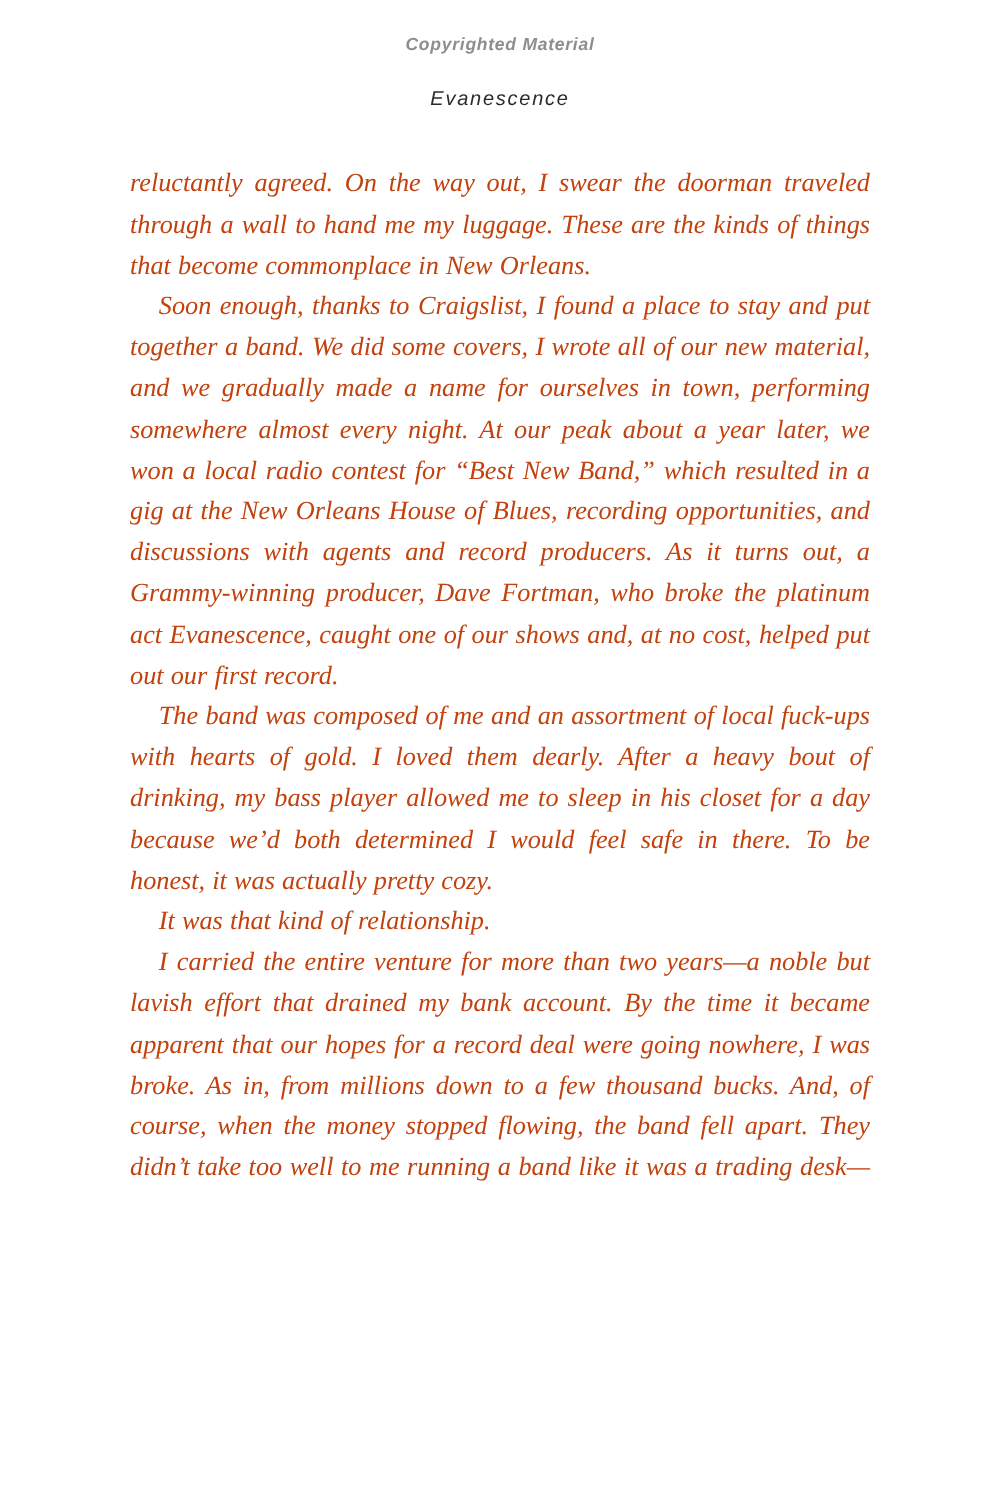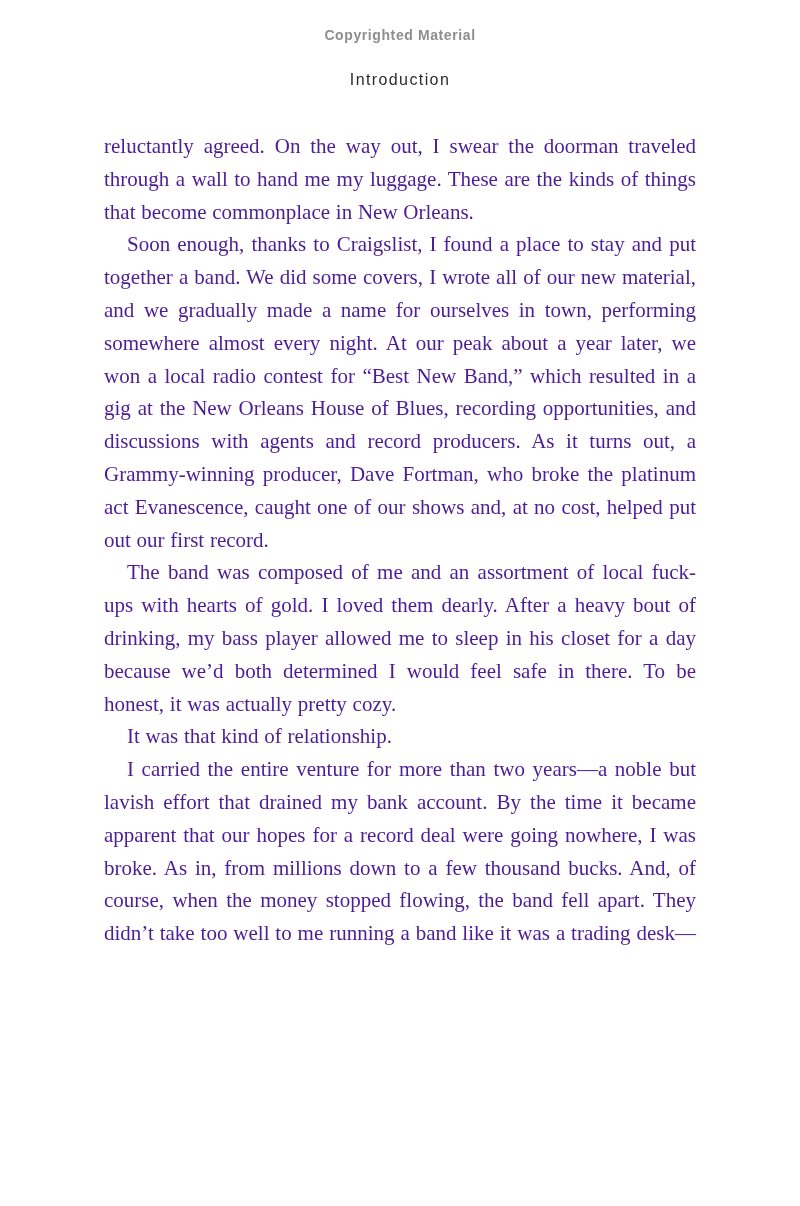--- a/index.html
+++ b/index.html
@@ -7,20 +7,21 @@
     padding: 0;
     background: #ffffff;
   }
   .page {
     position: relative;
     width: 800px;
     height: 946px;
     background: #ffffff;
     overflow: hidden;
     font-family: "Liberation Serif", serif;
+    font-style: italic;
   }
   .copyright-top,
   .copyright-bottom {
     position: absolute;
     left: 0;
     width: 100%;
     text-align: center;
     font-family: "Liberation Sans", sans-serif;
     font-size: 14px;
     font-weight: 600;
@@ -41,21 +42,21 @@
     font-weight: 400;
     letter-spacing: 1.4px;
     color: #2b2b2b;
   }
 
   .text-block {
     position: absolute;
     top: 130px;
     left: 104px;
     width: 592px;
-    color: #4c1d95;
+    color: #c2410c;
     font-size: 21px;
     line-height: 32.8px;
     text-align: justify;
   }
   .text-block p {
     margin: 0;
     padding: 0;
     word-spacing: 0.5px;
   }
   .text-block p.indent {
@@ -74,21 +75,21 @@
     letter-spacing: 0.5px;
   }
 </style>
 </head>
 <body>
 
 <div class="page">
 
   <div class="copyright-top">Copyrighted Material</div>
 
-  <div class="running-head">Introduction</div>
+  <div class="running-head">Evanescence</div>
 
   <div class="text-block">
     <p>reluctantly agreed. On the way out, I swear the doorman traveled through a wall to hand me my luggage. These are the kinds of things that become commonplace in New Orleans.</p>
     <p class="indent">Soon enough, thanks to Craigslist, I found a place to stay and put together a band. We did some covers, I wrote all of our new material, and we gradually made a name for ourselves in town, performing somewhere almost every night. At our peak about a year later, we won a local radio contest for “Best New Band,” which resulted in a gig at the New Orleans House of Blues, recording opportunities, and discussions with agents and record producers. As it turns out, a Grammy-winning producer, Dave Fortman, who broke the platinum act Evanescence, caught one of our shows and, at no cost, helped put out our first record.</p>
     <p class="indent">The band was composed of me and an assortment of local fuck-ups with hearts of gold. I loved them dearly. After a heavy bout of drinking, my bass player allowed me to sleep in his closet for a day because we’d both determined I would feel safe in there. To be honest, it was actually pretty cozy.</p>
     <p class="indent">It was that kind of relationship.</p>
     <p class="indent">I carried the entire venture for more than two years—a noble but lavish effort that drained my bank account. By the time it became apparent that our hopes for a record deal were going nowhere, I was broke. As in, from millions down to a few thousand bucks. And, of course, when the money stopped flowing, the band fell apart. They didn’t take too well to me running a band like it was a trading desk—with nonstop work and cutthroat seriousness. I’d pace around and examine areas of the musical track and request obscure changes that I’ll swear by to this day. One time, I had the recording engineer locate a glockenspiel, something you’ve maybe seen in</p>
   </div>
 
   <div class="page-number">xix</div>

